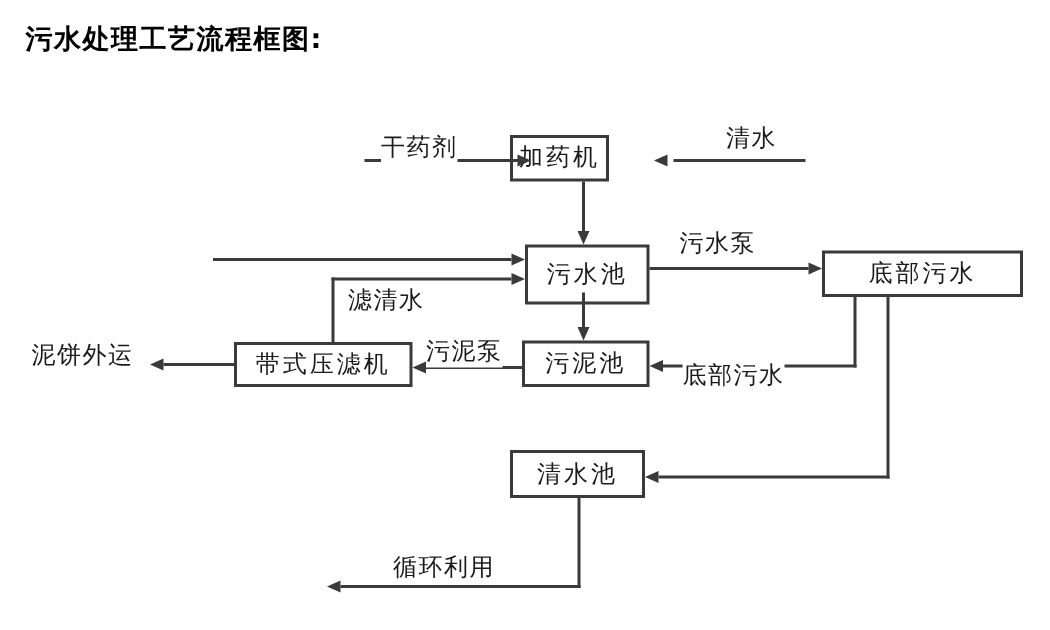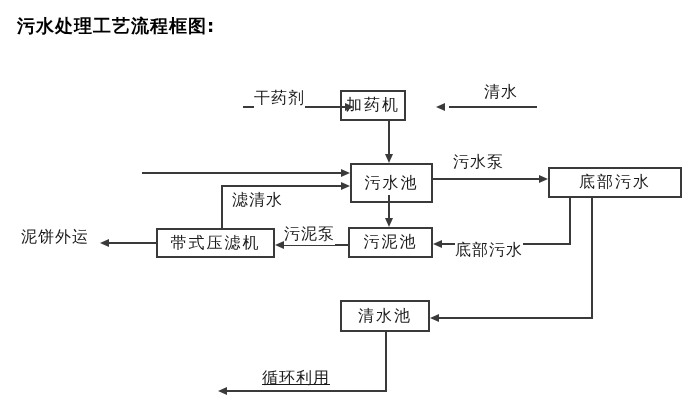--- a/index.html
+++ b/index.html
@@ -115,15 +115,15 @@
   <div class="arrow-left" style="left:433px; top:240px;"></div>
   <span class="flabel" style="left:455px; top:240px;">底部污水</span>
 
   <div class="vline" style="left:591px; top:198px; height:121px;"></div>
   <div class="hline" style="left:439px; top:317px; width:154px;"></div>
   <div class="arrow-left" style="left:430px; top:314px;"></div>
 
   <div class="vline" style="left:385px; top:332px; height:60px;"></div>
   <div class="hline" style="left:227px; top:390px; width:160px;"></div>
   <div class="arrow-left" style="left:218px; top:387px;"></div>
-  <span class="flabel" style="left:262px; top:368px;text-decoration:underline;">循环利用</span>
+  <span class="flabel" style="left:262px; top:368px;">循环利用</span>
 
 </div>
 
 </body></html>

